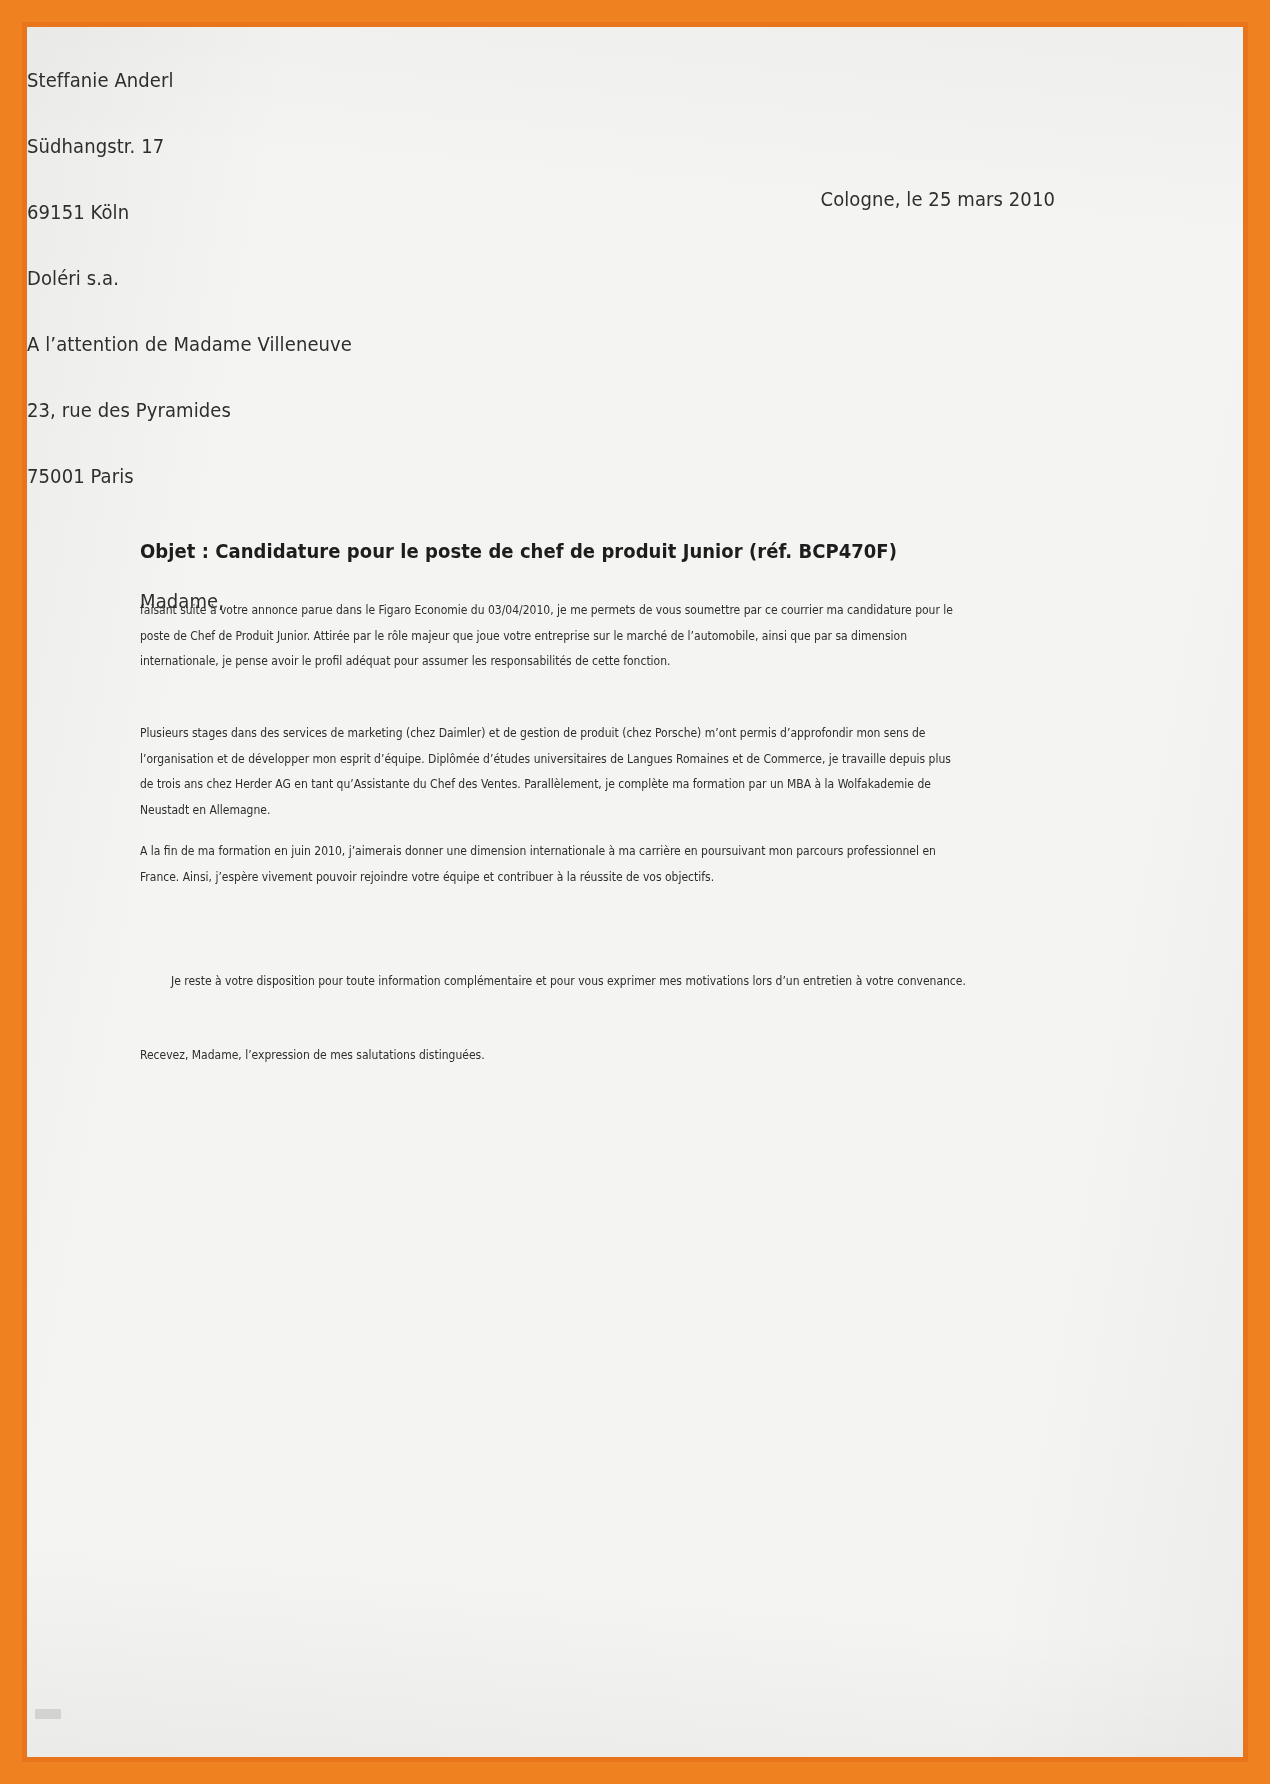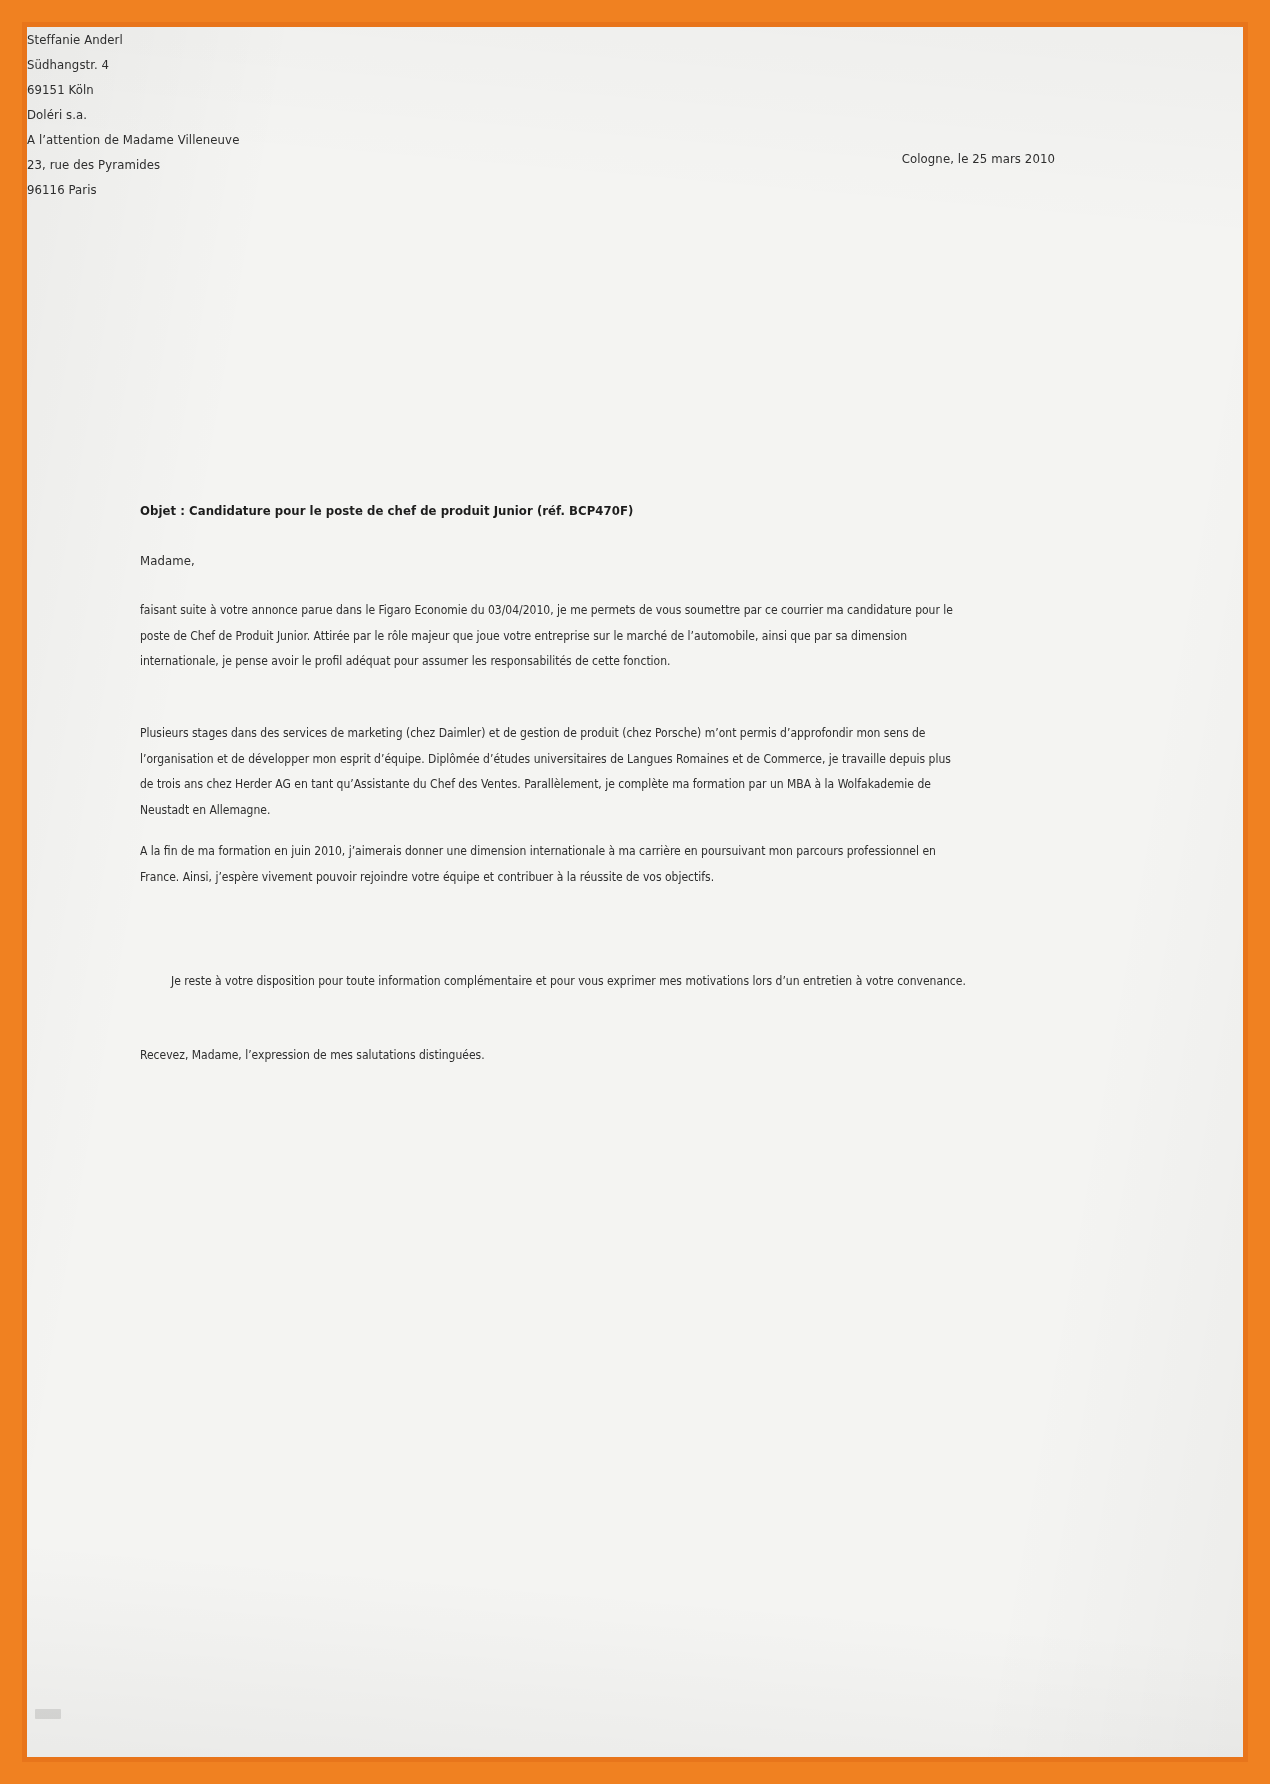--- a/index.html
+++ b/index.html
@@ -57,25 +57,26 @@
     position: absolute;
     left: 0; top: 0;
     width: 1216px;
     height: 1730px;
     color: #2b2b2b;
     font-family: "DejaVu Sans Condensed", "Liberation Sans Narrow", "Liberation Sans", sans-serif;
   }
 
   .blk {
     position: absolute;
-    font-size: 13px;
+    font-size: 20px;
     line-height: 25px;
     letter-spacing: 0.1px;
     color: #2e2e2e;
     white-space: pre-line;
+    margin-top: 41px;
   }
 
   #date-line {
     top: 119px;
     right: 188px;
     text-align: right;
     white-space: nowrap;
   }
 
   #sender-block {
@@ -141,30 +142,30 @@
 
   <div id="paper">
     <div id="paper-tint"></div>
 
     <div id="letter">
 
       <div class="blk" id="date-line">Cologne, le 25 mars 2010</div>
 
       <div id="sender-block">
         <div class="blk" style="position:relative; top:0; left:0;">Steffanie Anderl</div>
-        <div class="blk" style="position:relative; top:0; left:0;">Südhangstr. 4</div>
+        <div class="blk" style="position:relative; top:0; left:0;">Südhangstr. 17</div>
         <div class="blk" style="position:relative; top:0; left:0;">69151 Köln</div>
       </div>
 
 
       <div id="recipient-block">
         <div class="blk" style="position:relative; top:0; left:0;">Doléri s.a.</div>
         <div class="blk" style="position:relative; top:0; left:0;">A l’attention de Madame Villeneuve</div>
         <div class="blk" style="position:relative; top:0; left:0;">23, rue des Pyramides</div>
-        <div class="blk" style="position:relative; top:0; left:0;">96116 Paris</div>
+        <div class="blk" style="position:relative; top:0; left:0;">75001 Paris</div>
       </div>
 
       <div class="blk" id="subject-line">Objet : Candidature pour le poste de chef de produit Junior (réf. BCP470F)</div>
 
       <div class="blk" id="salutation">Madame,</div>
 
       <div class="para" id="para-1">faisant suite à votre annonce parue dans le Figaro Economie du 03/04/2010, je me permets de vous soumettre par ce courrier ma candidature pour le poste de Chef de Produit Junior. Attirée par le rôle majeur que joue votre entreprise sur le marché de l’automobile, ainsi que par sa dimension internationale, je pense avoir le profil adéquat pour assumer les responsabilités de cette fonction.</div>
 
       <div class="para" id="para-2">Plusieurs stages dans des services de marketing (chez Daimler) et de gestion de produit (chez Porsche) m’ont permis d’approfondir mon sens de l’organisation et de développer mon esprit d’équipe. Diplômée d’études universitaires de Langues Romaines et de Commerce, je travaille depuis plus de trois ans chez Herder AG en tant qu’Assistante du Chef des Ventes. Parallèlement, je complète ma formation par un MBA à la Wolfakademie de Neustadt en Allemagne.</div>
 

